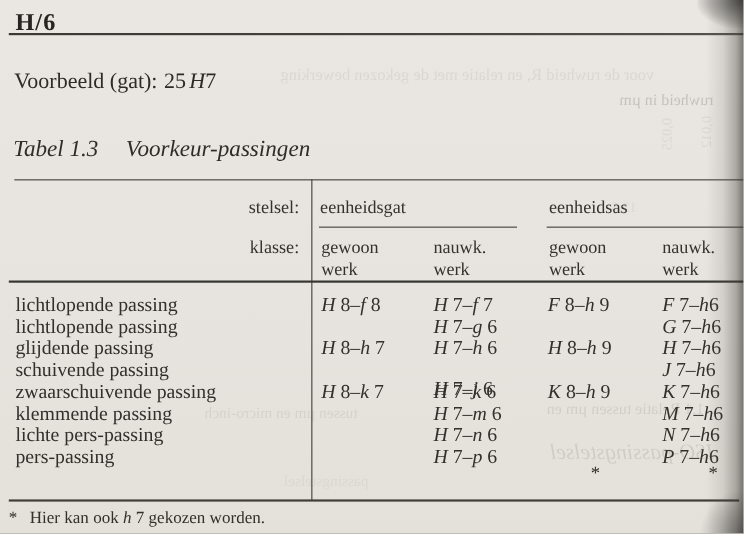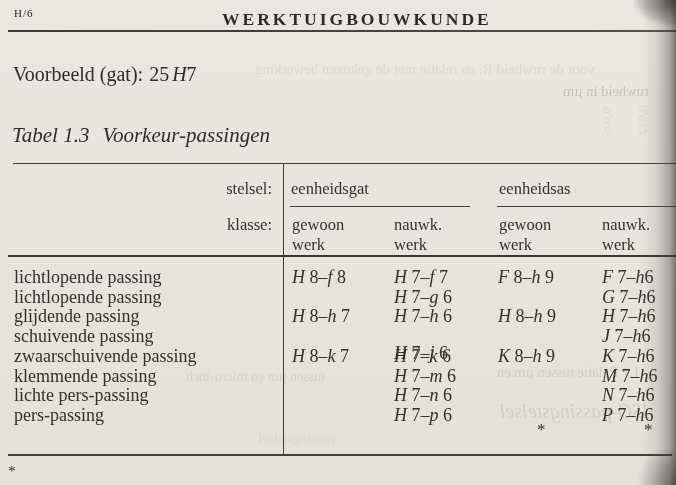--- a/index.html
+++ b/index.html
@@ -7,30 +7,30 @@
   .page{
     position:relative;
     width:676px;height:485px;
     background:linear-gradient(180deg,#eae7e2 0%,#e7e4df 55%,#e4e1db 100%);
     overflow:hidden;
     font-family:"Liberation Serif","DejaVu Serif",serif;
     color:#2f2e2a;
   }
   .abs{position:absolute;}
   
-  .section-num{left:14px;top:7px;font-size:11px;font-weight:normal;letter-spacing:1px;color:#262521;}
+  .section-num{left:14px;top:7px;font-size:22px;font-weight:bold;letter-spacing:1px;color:#262521;}
   .page-title{left:222px;top:9px;font-size:17.5px;letter-spacing:3px;font-weight:600;color:#2b2a26;}
   .rule{position:absolute;background:#403e39;}
   .rule-head{left:8px;top:30px;width:668px;height:2px;background:linear-gradient(90deg,#3a3934 0%,#45443f 60%,#55534d 100%);}
   
   .example{left:13px;top:63px;font-size:20px;color:#2c2b27;}
   .example .sz{margin-left:6px;}
   .example .fit{margin-left:3px;margin-top:41px;}
   .caption{left:12px;top:123px;font-size:21px;font-style:italic;color:#2e2d29;}
-  .caption .cap-title{margin-left:13px;}
+  .caption .cap-title{margin-left:25px;}
   
   .rule-tabletop{left:13px;top:163px;width:663px;height:1.4px;}
   .rule-groups1{left:290px;top:206px;width:180px;height:1.2px;}
   .rule-groups2{left:497px;top:206px;width:179px;height:1.2px;}
   .rule-heavy{left:8px;top:255px;width:668px;height:2.4px;background:#37362f;}
   .rule-bottom{left:8px;top:454px;width:664px;height:1.6px;}
   .vrule{left:283px;top:163px;width:1.3px;height:292px;position:absolute;background:#403e39;}
   
   .hdr{font-size:16.5px;color:#33322d;}
   .hdr-right{left:150px;width:122px;text-align:right;}
@@ -63,21 +63,20 @@
     position:absolute;right:0;bottom:0;width:40px;height:40px;pointer-events:none;
     background:radial-gradient(ellipse at 100% 100%,rgba(40,40,37,0.5) 0%,rgba(40,40,37,0) 70%);
   }
 </style>
 </head>
 <body>
 
 <div class="page">
 
   <div class="abs section-num">H/6</div>
-  <div class="abs page-title">WERKTUIGBOUWKUNDE</div>
   <div class="rule rule-head"></div>
 
   <div class="abs example"><span>Voorbeeld (gat):</span><span class="sz">25</span><span class="fit"><i>H</i>7</span></div>
 
   <div class="abs caption"><span>Tabel 1.3</span><span class="cap-title">Voorkeur-passingen</span></div>
 
   <div class="rule rule-tabletop"></div>
   <div class="vrule"></div>
   <div class="rule rule-groups1"></div>
   <div class="rule rule-groups2"></div>
@@ -126,20 +125,21 @@
       <div class="cell fit" style="left: 394px; top: 385.2px;"><i>H</i> 7–<i>n</i> 6</div>
       <div class="cell fit" style="left: 602px; top: 385.2px;"><i>N</i> 7–<i>h</i>6</div>
       <div class="cell" style="left: 14px; top: 404.9px;">pers-passing</div>
       <div class="cell fit" style="left: 394px; top: 404.9px;"><i>H</i> 7–<i>p</i> 6</div>
       <div class="cell fit" style="left: 602px; top: 404.9px;"><i>P</i> 7–<i>h</i>6</div>
       <div class="asterisk" style="left: 537px; top: 420px;">*</div>
       <div class="asterisk" style="left: 644px; top: 420px;">*</div>
     </div>
 
   <div class="abs footnote fn-marker">*</div>
+  <div class="abs footnote fn-text"><span>Hier kan ook</span> <span class="fit"><i>h</i> 7</span> <span>gekozen worden.</span></div>
 
   <div id="ghost-layer">
       <div class="ghost" style="left: 255px; top: 61px; font-size: 15px; opacity: 0.1; transform: scaleX(-1);">voor de ruwheid R, en relatie met de gekozen bewerking</div>
       <div class="ghost" style="left: 563px; top: 83px; font-size: 14.5px; opacity: 0.26; transform: scaleX(-1);">ruwheid in µm</div>
       <div class="ghost" style="left: 592px; top: 114px; font-size: 13px; opacity: 0.11; transform: scaleX(-1) rotate(90deg);">0,025</div>
       <div class="ghost" style="left: 628px; top: 112px; font-size: 13px; opacity: 0.11; transform: scaleX(-1) rotate(90deg);">0,012</div>
       <div class="ghost" style="left: 556px; top: 181px; font-size: 13px; opacity: 0.09; transform: scaleX(-1);">12.5</div>
       <div class="ghost" style="left: 186px; top: 369px; font-size: 14px; opacity: 0.12; transform: scaleX(-1);">tussen µm en micro-inch</div>
       <div class="ghost" style="left: 497px; top: 364px; font-size: 14.5px; opacity: 0.15; transform: scaleX(-1);">1.1  Relatie tussen µm en</div>
       <div class="ghost" style="left: 500px; top: 400px; font-size: 20px; opacity: 0.15; transform: scaleX(-1); font-style: italic;">ISO-passingstelsel</div>

